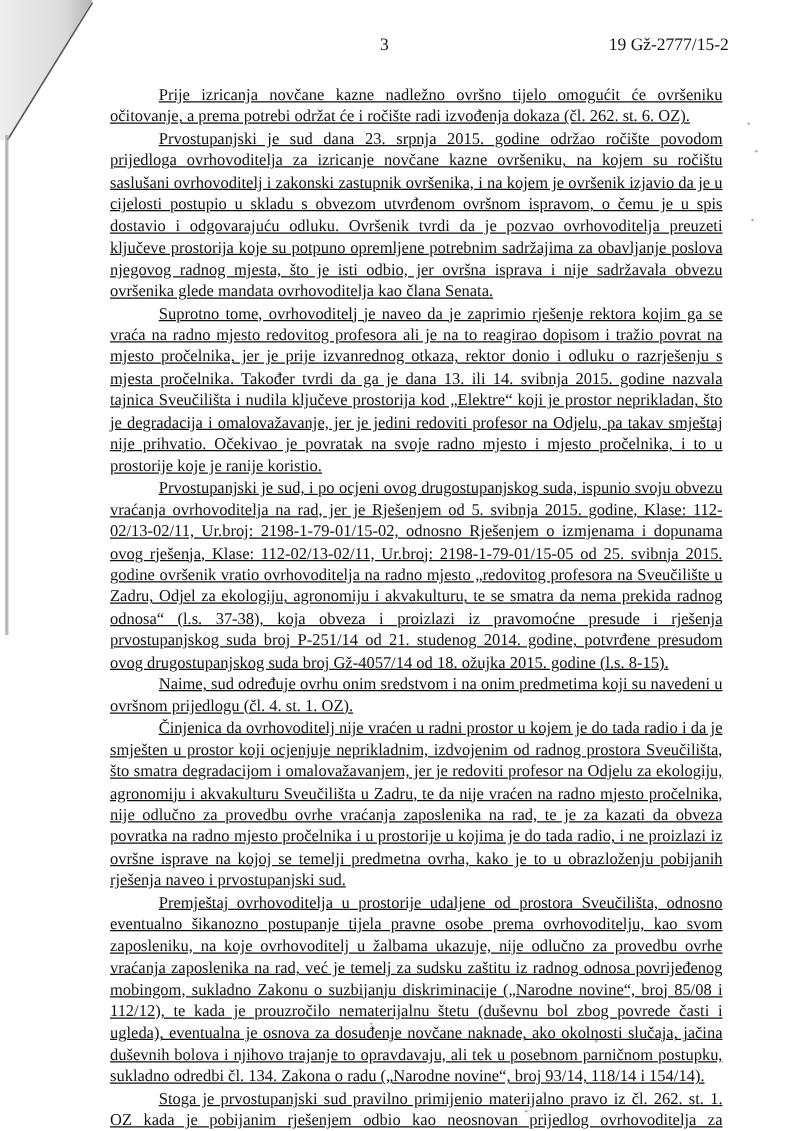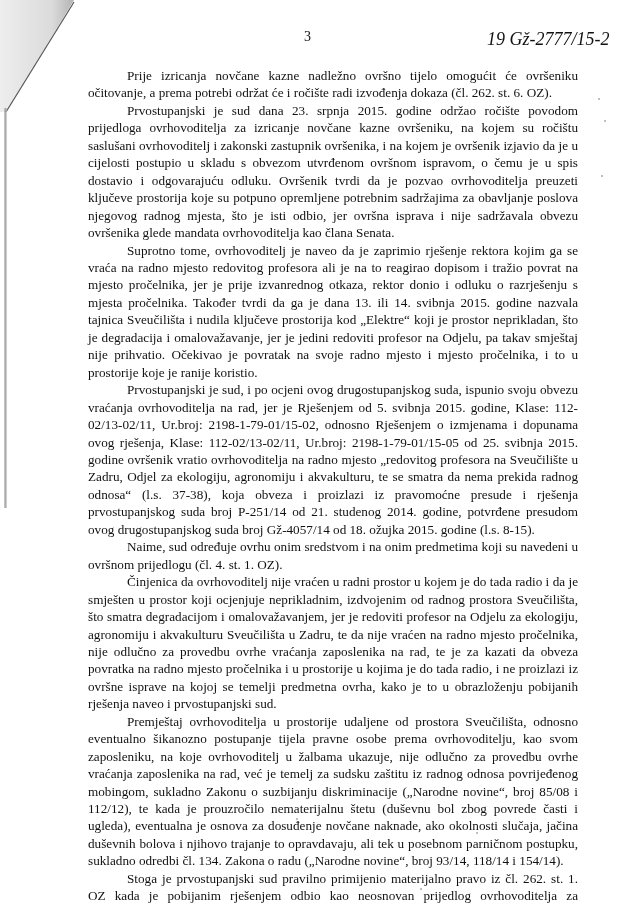--- a/index.html
+++ b/index.html
@@ -14,28 +14,28 @@
   }
   .edge {
     position: absolute; left: 4px; top: 108px; width: 3px; height: 400px;
     background: linear-gradient(to right, #bbb, #888, #ccc);
     opacity: 0.7;
   }
   .page-num {
     position: absolute; left: 304px; top: 29px; font-size: 14px;
   }
   .case-num {
-    position: absolute; left: 487px; top: 29px; font-size: 18px; font-style: italic;
+    position: absolute; left: 487px; top: 29px; font-size: 14px;
   }
   .body-text {
     position: absolute; left: 88px; top: 67px; width: 490px;
     font-size: 13.2px; line-height: 17.45px;
     text-align: justify;
   }
-  .body-text p { margin: 0; text-indent: 39px; }
+  .body-text p { margin: 0; text-indent: 39px; text-decoration: underline; }
   .speck { position:absolute; width:2px; height:2px; background:#aaa; border-radius:1px; }
 </style>
 </head>
 <body>
 
 <svg class="corner" viewBox="0 0 80 115">
   <defs>
     <linearGradient id="cg" x1="0" y1="0" x2="1" y2="0">
       <stop offset="0" stop-color="#e8e8e8"></stop>
       <stop offset="0.7" stop-color="#cfcfcf"></stop>

